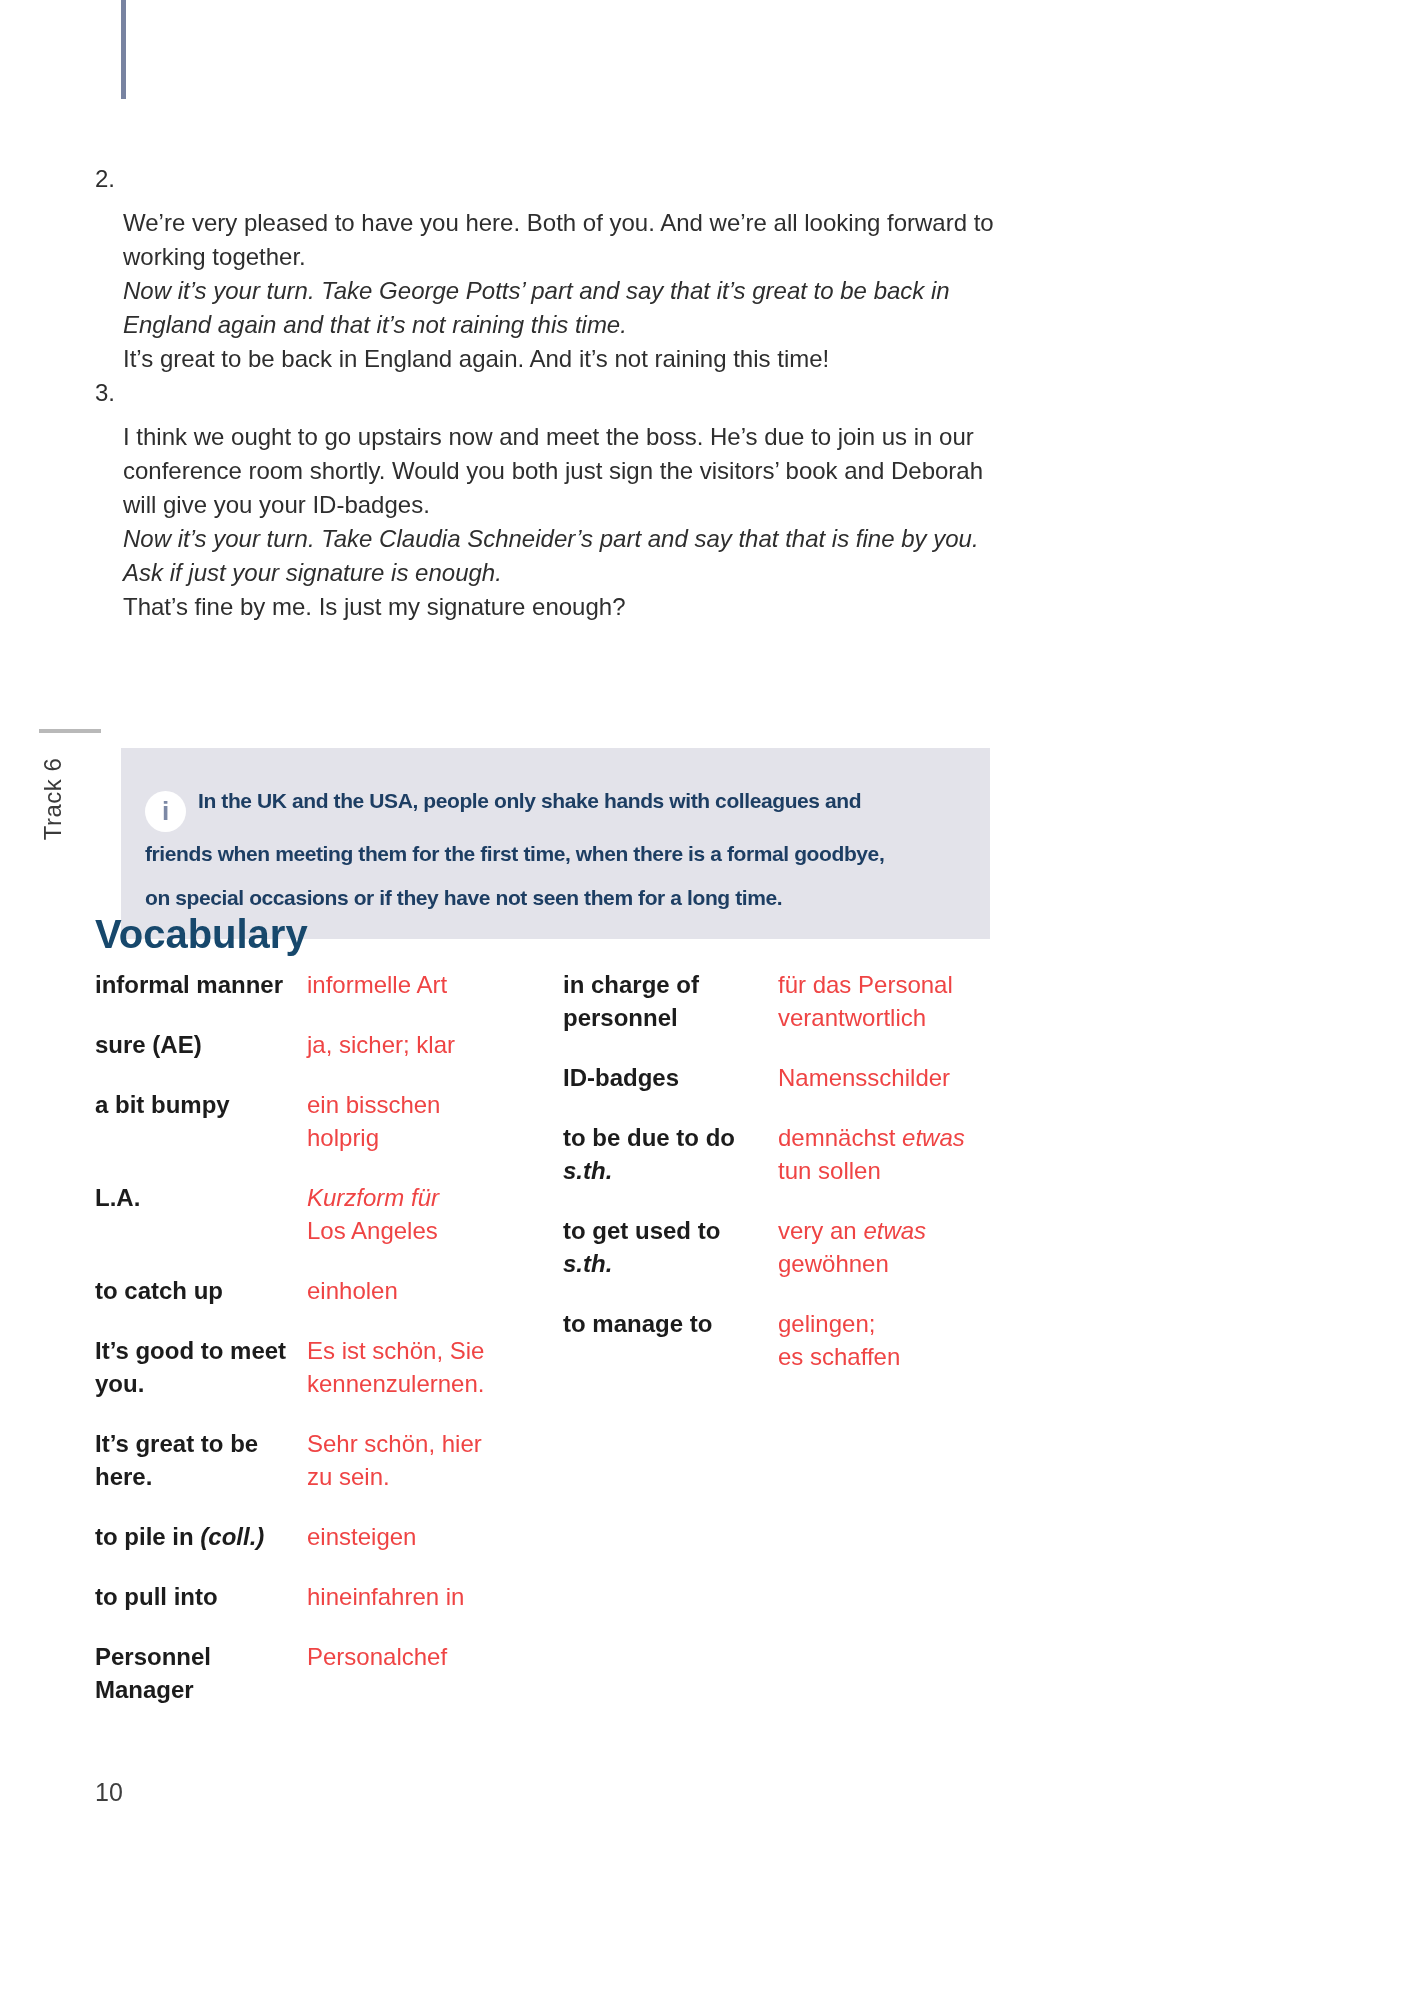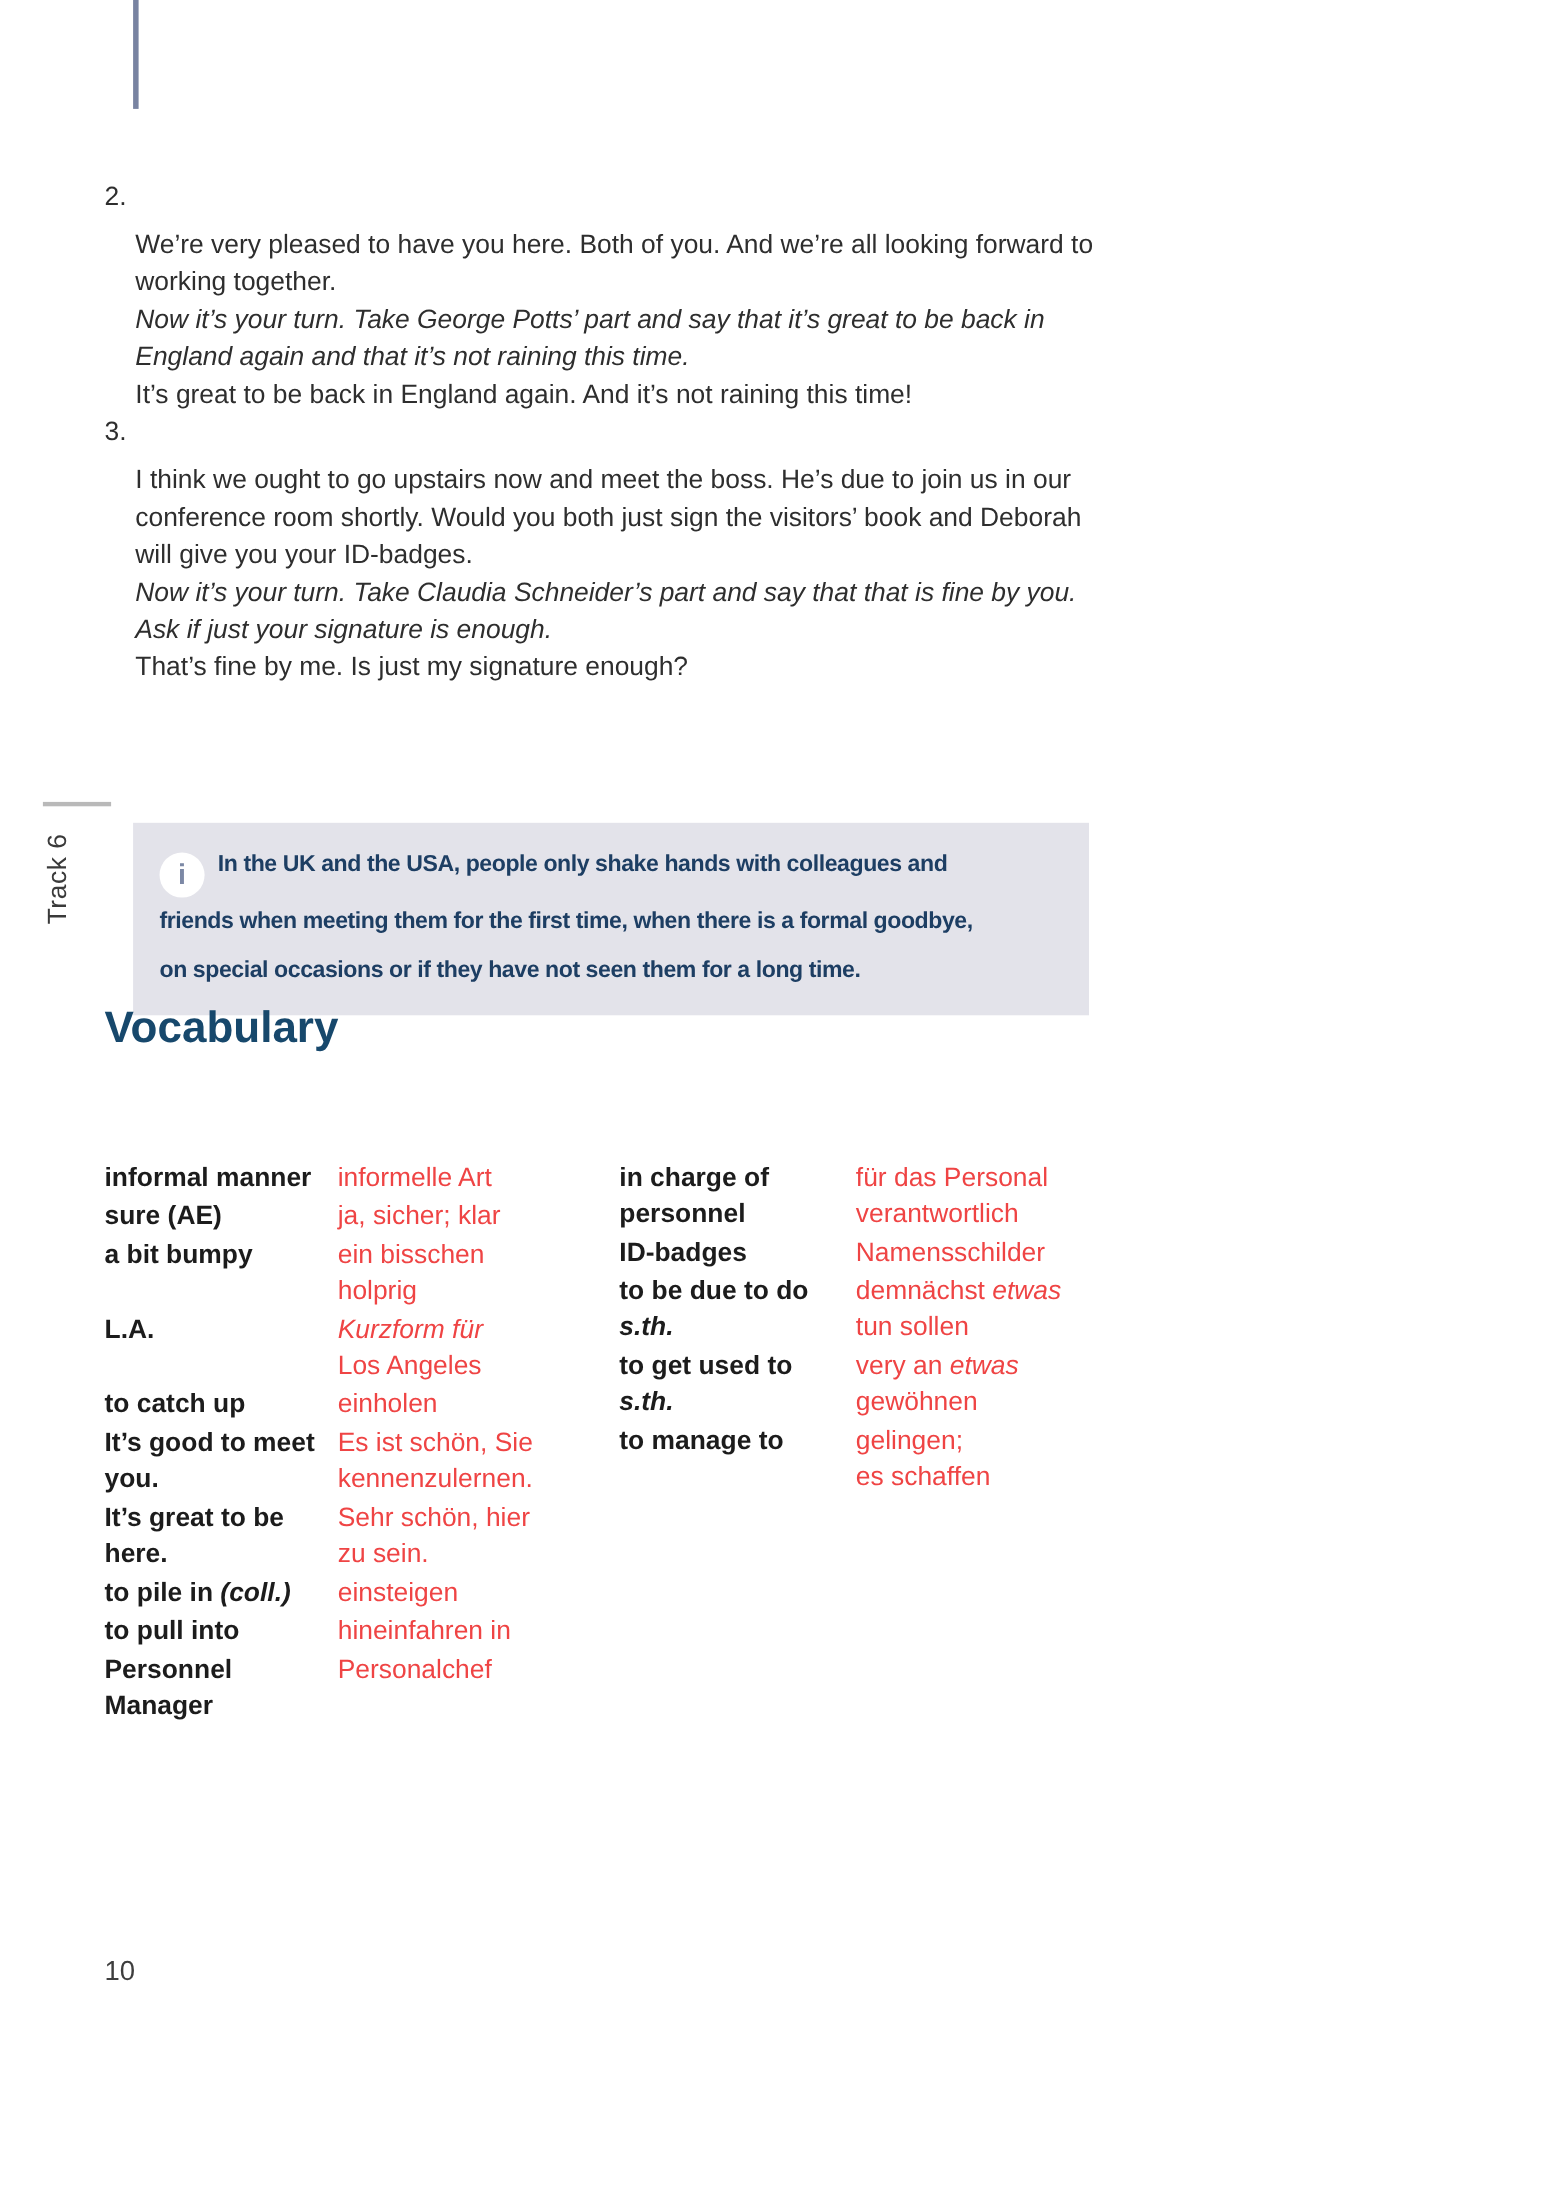--- a/index.html
+++ b/index.html
@@ -40,21 +40,21 @@
     transform: translate(-50%,-50%) rotate(-90deg);
     white-space: nowrap;
     font-size: 24px; color: #3a3a3a; letter-spacing: 0.5px;
   }
 
   
   .info-box {
     position: absolute; left: 121px; top: 748px;
     width: 869px; box-sizing: border-box;
     background: #e3e3ea;
-    padding: 16px 20px 19px 24px;
+    padding: 31px 20px 19px 24px;
   }
   .info-text {
     font-size: 21px; letter-spacing: -0.4px;
     line-height: 44px; font-weight: bold;
     color: #1d3e63; white-space: pre-line;
   }
   .info-icon {
     display: inline-flex; width: 41px; height: 41px;
     border-radius: 50%; background: #ffffff; color: #7c88a5;
     align-items: center; justify-content: center;
@@ -62,22 +62,22 @@
     vertical-align: -12px; margin-right: 12px;
     letter-spacing: 0;
   }
 
   
   .vocab-title {
     position: absolute; left: 95px; top: 912px;
     font-size: 40px; font-weight: bold; color: #17486c;
   }
   .vocab-col {
-    position: absolute; top: 1054px;
-    display: flex; flex-direction: column; gap: 2px;
+    position: absolute; top: 968px;
+    display: flex; flex-direction: column; gap: 27px;
     font-size: 24px; line-height: 33px;
   }
   .vocab-left  { left: 95px;  width: 455px; }
   .vocab-right { left: 563px; width: 465px; }
   .v-row { display: flex; }
   .v-term { flex: none; font-weight: bold; color: #1c1c1c; white-space: pre-line; }
   .vocab-left  .v-term { width: 212px; }
   .vocab-right .v-term { width: 215px; }
   .v-trans { flex: 1; color: #ef4444; white-space: pre-line; }
   .it { font-style: italic; }

